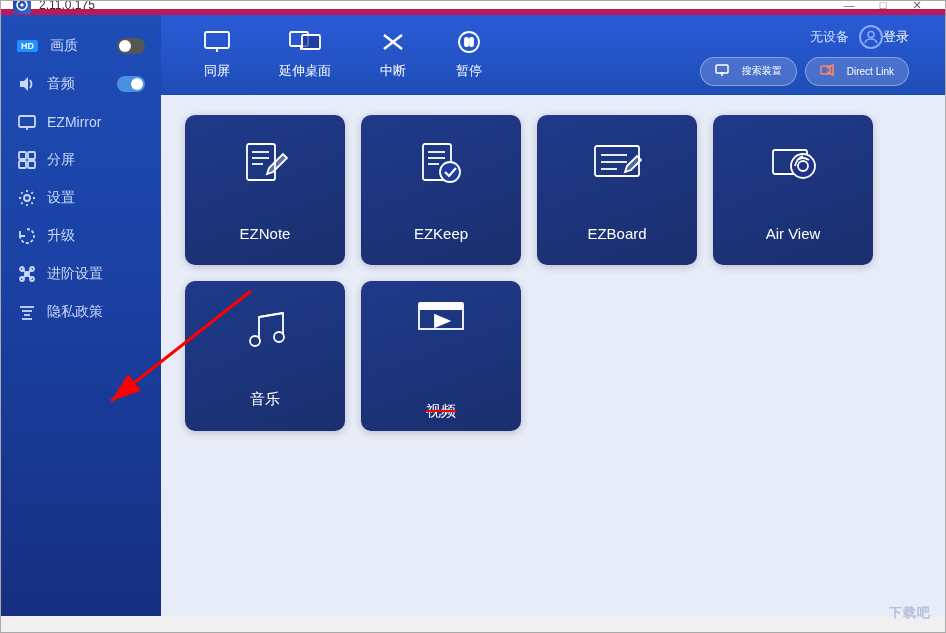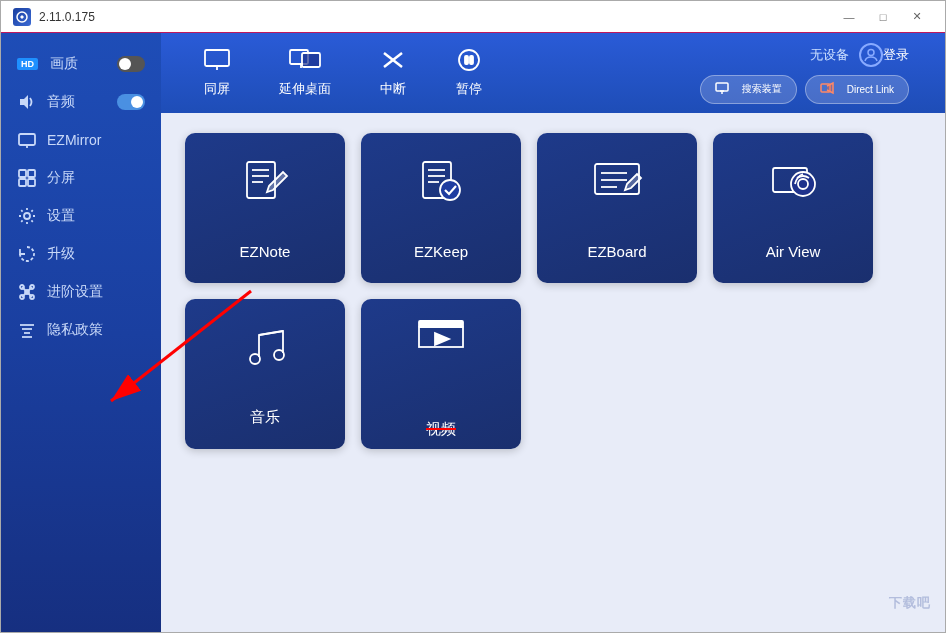--- a/index.html
+++ b/index.html
@@ -8,27 +8,27 @@
       height: 633px;
       font-family: 'Microsoft YaHei', 'PingFang SC', sans-serif;
       background: #f0f0f0;
       overflow: hidden;
       position: relative;
       border: 1px solid #aaa;
     }
 
     
     .title-bar {
-      height: 32px;
+      height: 14px;
       background: #fff;
       display: flex;
       align-items: center;
       padding: 0 12px;
       justify-content: space-between;
-      border-bottom: 1px solid #be185d;
+      border-bottom: 6px solid #be185d;
     }
     .title-bar-left {
       display: flex;
       align-items: center;
       gap: 8px;
     }
     .app-logo {
       width: 18px;
       height: 18px;
       background: linear-gradient(135deg, #1a3fa0, #3a6ad4);
@@ -268,21 +268,21 @@
     .annotation-arrow {
       position: absolute;
       left: 130px;
       top: 220px;
       pointer-events: none;
     }
 
     
     .watermark {
       position: absolute;
-      bottom: 20px;
+      bottom: 10px;
       right: 14px;
       color: rgba(100,120,180,0.4);
       font-size: 13px;
       font-weight: bold;
       letter-spacing: 1px;
     }
 
     
     .strikethrough {
       text-decoration: line-through;

